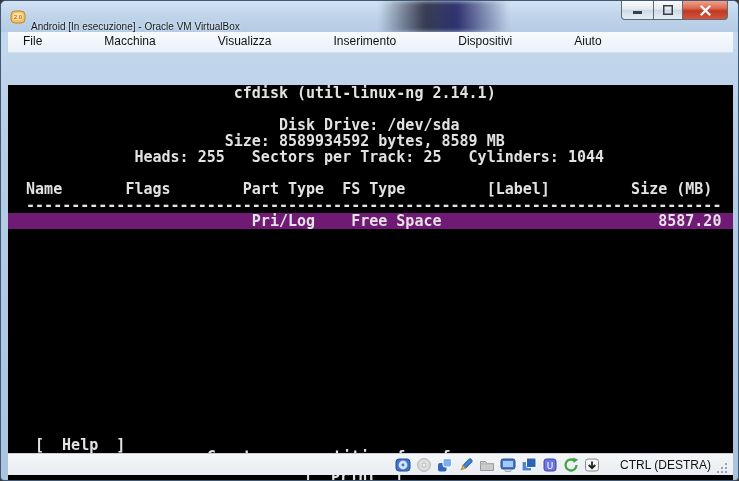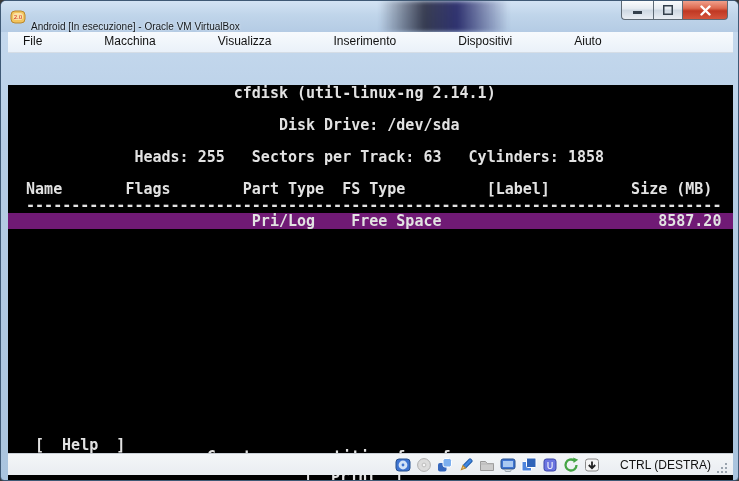--- a/index.html
+++ b/index.html
@@ -120,21 +120,22 @@
     <span class="menu-item">Macchina</span>
     <span class="menu-item">Visualizza</span>
     <span class="menu-item">Inserimento</span>
     <span class="menu-item">Dispositivi</span>
     <span class="menu-item">Aiuto</span>
   </div>
 
   <div class="terminal">
     <pre style="top:0">                         cfdisk (util-linux-ng 2.14.1)</pre>
     <pre style="top:32px">                              Disk Drive: /dev/sda</pre>
-    <pre style="top:64px">              Heads: 255   Sectors per Track: 63   Cylinders: 1858</pre>
+    <pre style="top:48px">                        Size: 8589934592 bytes, 8589 MB</pre>
+    <pre style="top:64px">              Heads: 255   Sectors per Track: 25   Cylinders: 1044</pre>
     <pre style="top:96px">  Name       Flags        Part Type  FS Type         [Label]         Size (MB)</pre>
     <pre style="top:112px">  -----------------------------------------------------------------------------</pre>
     <pre style="top:128px" class="sel-row">                           Pri/Log    Free Space                        8587.20 </pre>
 
     <div class="tline" style="top:336px; width:100%; height:16px;">
       <span class="tbtn" style="left:27px">[  Help  ]</span>
       <span class="tbtn selected" style="left:146px">[    New     ]</span>
       <span class="tbtn" style="left:296px">[  Print  ]</span>
       
       

